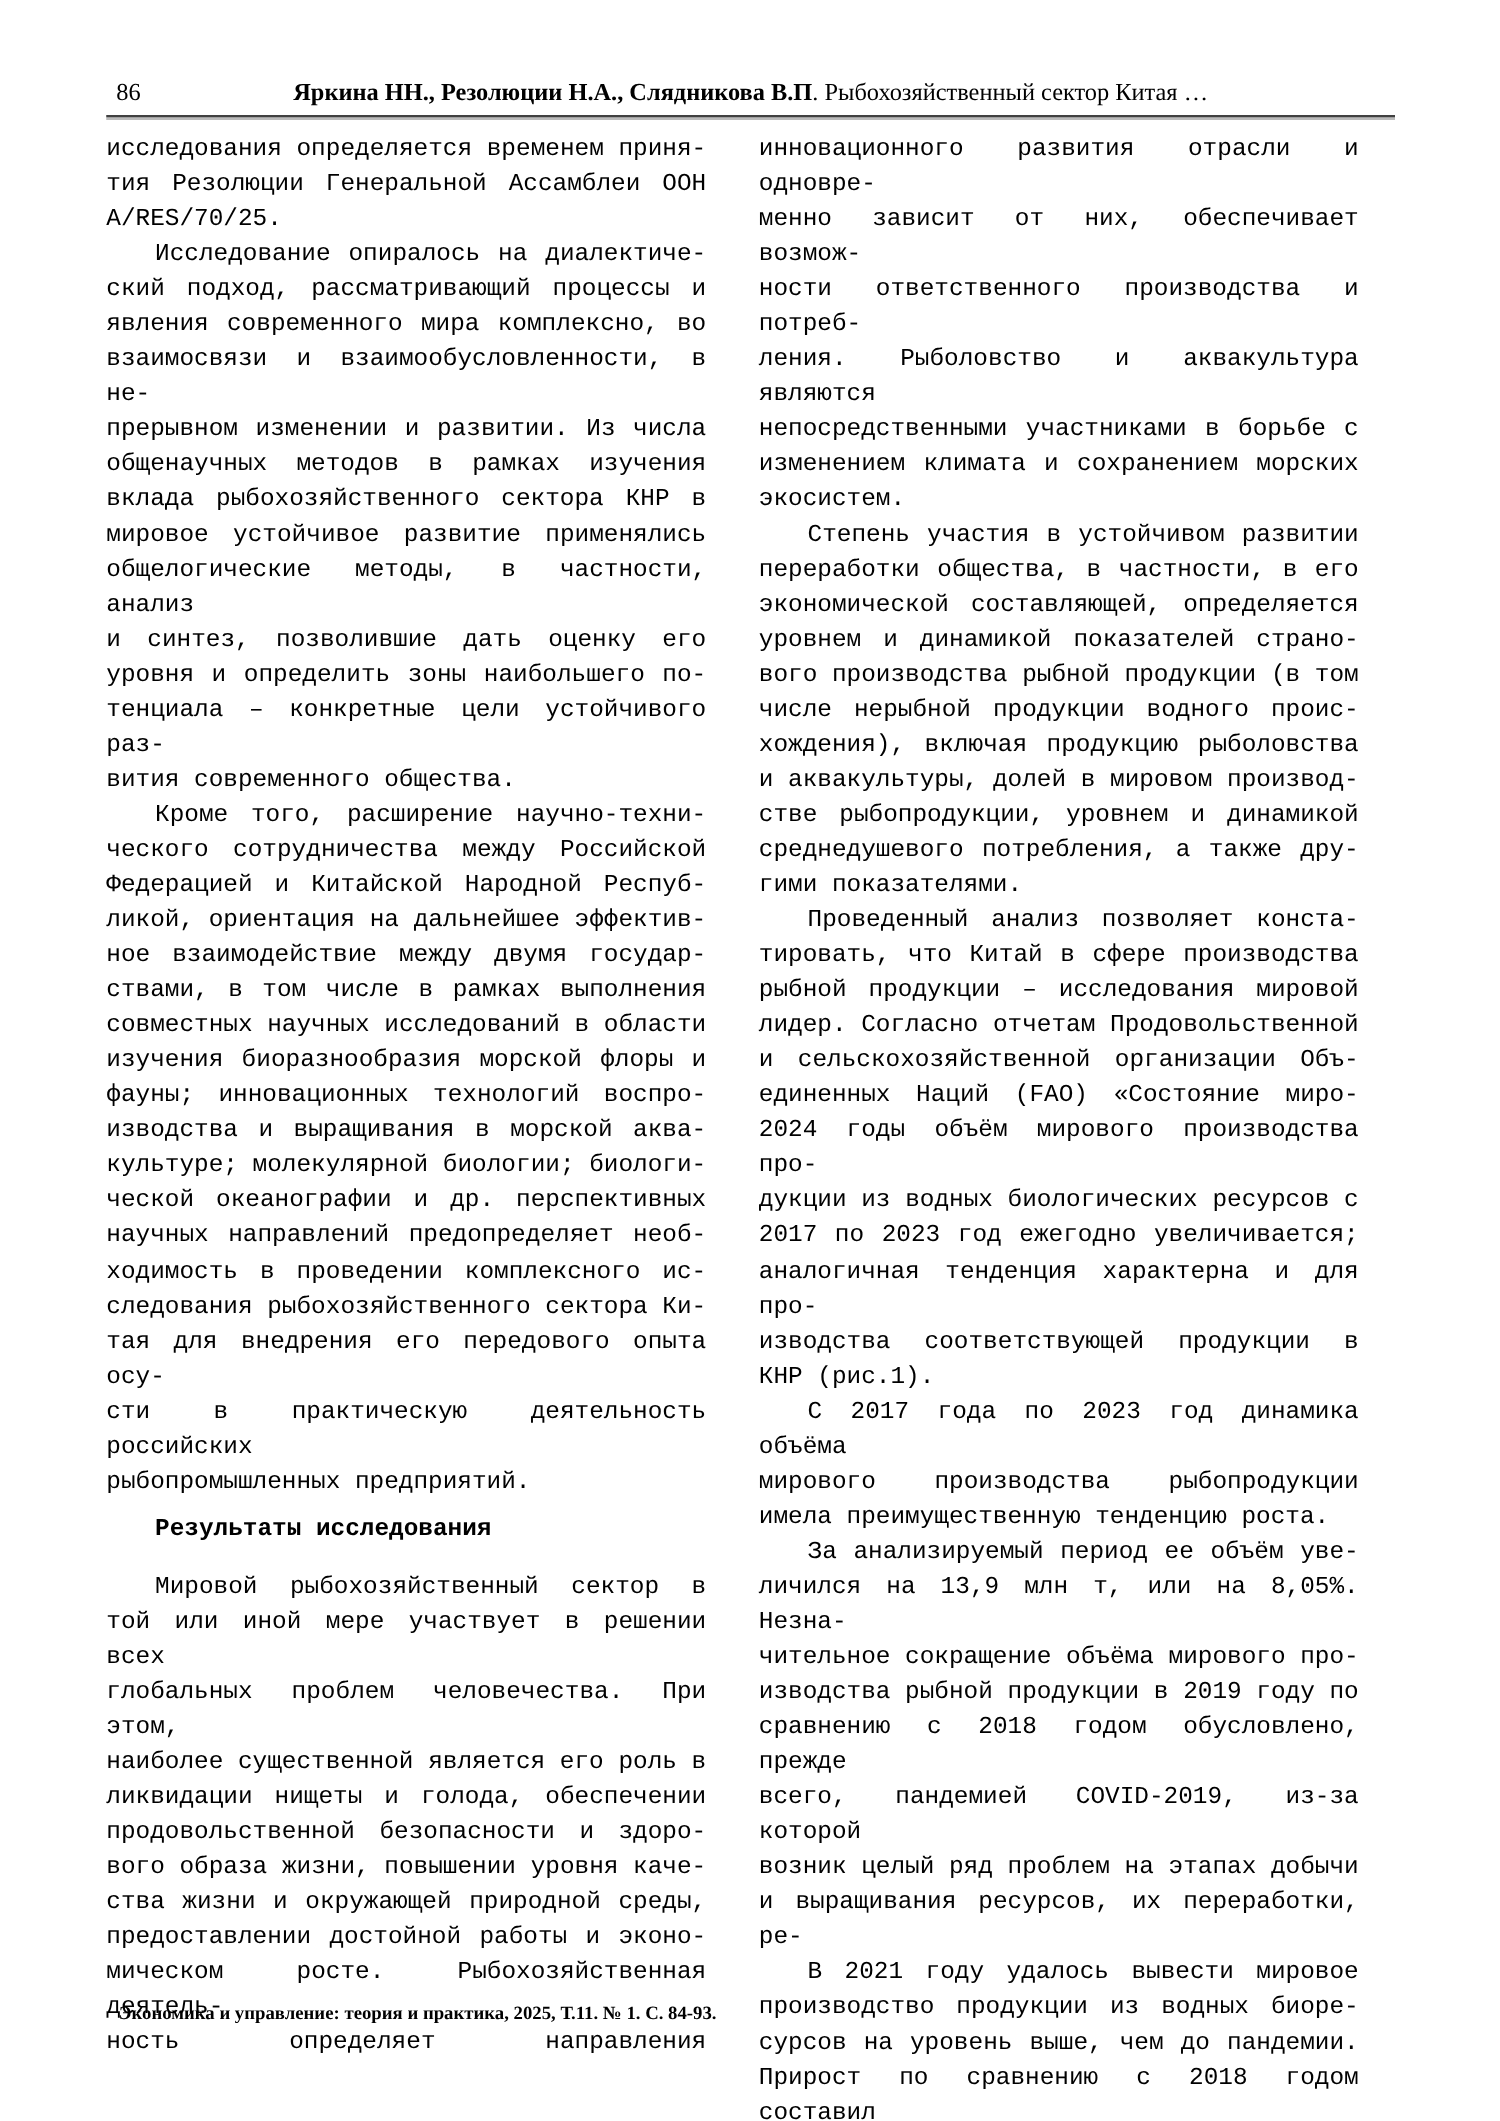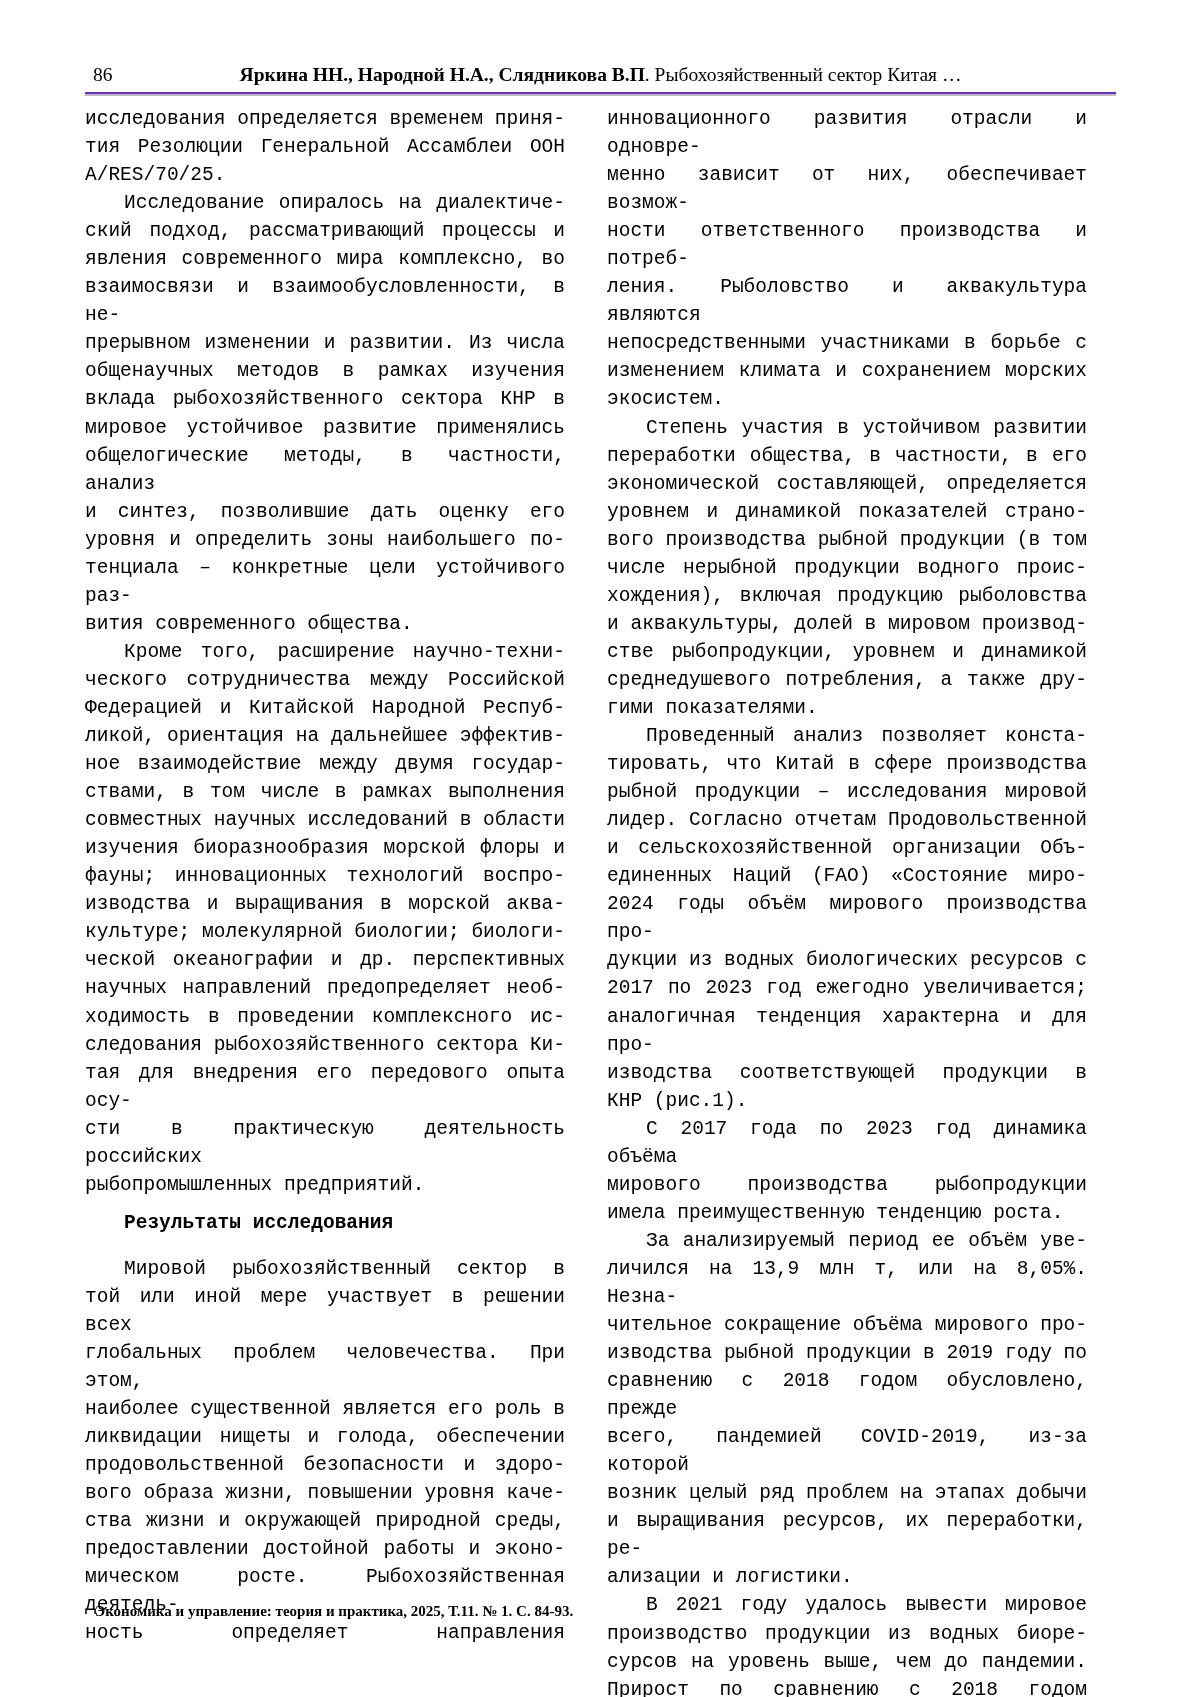--- a/index.html
+++ b/index.html
@@ -15,21 +15,21 @@
     font-family: "Liberation Serif", "DejaVu Serif", serif;
     color: #000000;
     overflow: hidden;
   }
   .page-header {
     position: absolute;
     left: 85px;
     top: 64px;
     width: 1031px;
     padding-bottom: 6px;
-    border-bottom: 2px solid #6d28d9;
+    border-bottom: 2px solid #404040;
     box-shadow: 0 2px 0 rgba(130,130,130,0.55);
     font-size: 19.5px;
     line-height: 22px;
   }
   .page-number {
     position: absolute;
     left: 8px;
     top: 0;
   }
   .header-title {
@@ -79,21 +79,21 @@
   }
 </style>
 </head>
 <body>
 
 <div class="page">
 
   <div class="page-header">
     <span class="page-number">86</span>
     <div class="header-title">
-      <span class="authors">Яркина НН., Народной Н.А., Слядникова В.П</span><span>. Рыбохозяйственный сектор Китая …</span>
+      <span class="authors">Яркина НН., Резолюции Н.А., Слядникова В.П</span><span>. Рыбохозяйственный сектор Китая …</span>
     </div>
   </div>
 
   <div class="columns">
     <div class="column">
         <div class="line">исследования определяется временем приня-</div>
         <div class="line">тия Резолюции Генеральной Ассамблеи ООН</div>
         <div class="line end">A/RES/70/25.</div>
         <div class="line indent">Исследование опиралось на диалектиче-</div>
         <div class="line">ский подход, рассматривающий процессы и</div>
@@ -174,21 +174,20 @@
         <div class="line">мирового производства рыбопродукции</div>
         <div class="line end">имела преимущественную тенденцию роста.</div>
         <div class="line indent">За анализируемый период ее объём уве-</div>
         <div class="line">личился на 13,9 млн т, или на 8,05%. Незна-</div>
         <div class="line">чительное сокращение объёма мирового про-</div>
         <div class="line">изводства рыбной продукции в 2019 году по</div>
         <div class="line">сравнению с 2018 годом обусловлено, прежде</div>
         <div class="line">всего, пандемией COVID-2019, из-за которой</div>
         <div class="line">возник целый ряд проблем на этапах добычи</div>
         <div class="line">и выращивания ресурсов, их переработки, ре-</div>
-        <div class="line end">ализации и логистики.</div>
         <div class="line indent">В 2021 году удалось вывести мировое</div>
         <div class="line">производство продукции из водных биоре-</div>
         <div class="line">сурсов на уровень выше, чем до пандемии.</div>
         <div class="line">Прирост по сравнению с 2018 годом составил</div>
         <div class="line end">3,9 млн т или 2,18%.</div>
       </div>
   </div>
 
   <div class="page-footer">Экономика и управление: теория и практика, 2025, Т.11. № 1. С. 84-93.</div>
 

